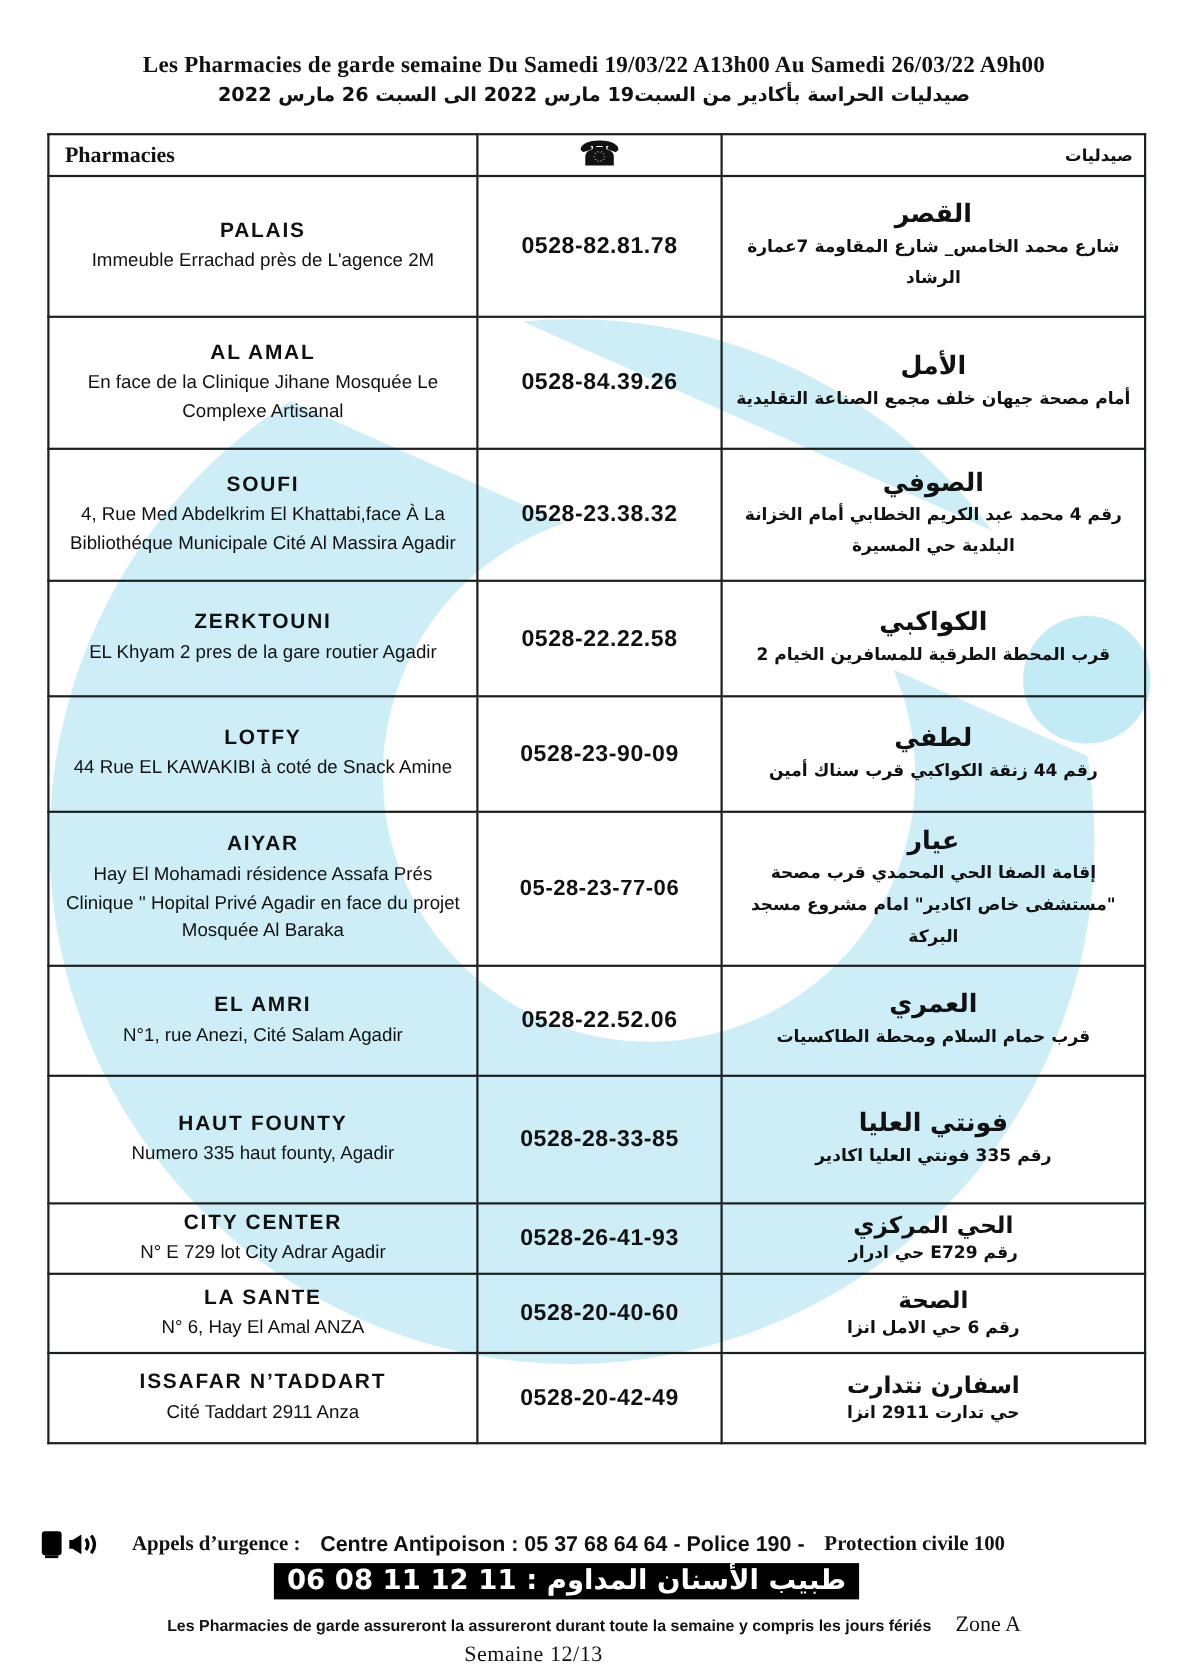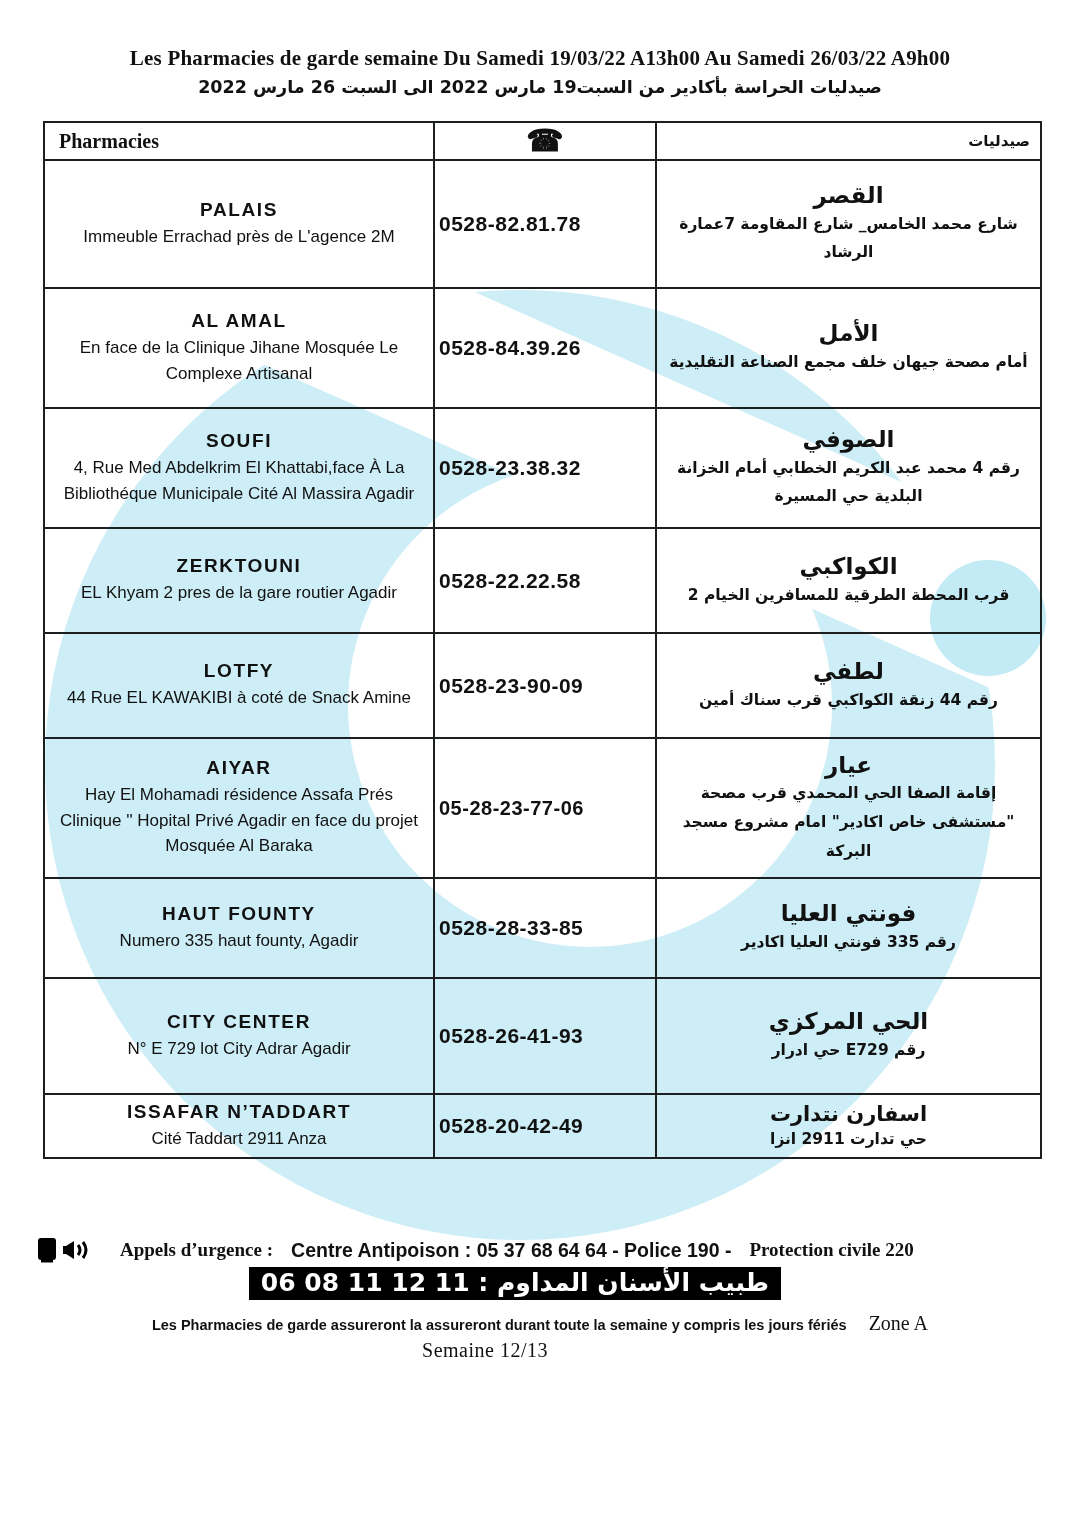--- a/index.html
+++ b/index.html
@@ -77,21 +77,21 @@
   tbody tr:nth-child(11) { height:82px;  }
 
   td.c-fr { text-align:center; padding:2px 10px; }
   .ph-name {
     font-weight:bold; font-size:19px; letter-spacing:1.6px;
     margin-bottom:3px;
   }
   .ph-addr { font-size:17px; line-height:1.5; }
 
   td.c-ph {
-    text-align:left; vertical-align:middle;
+    text-align:center; vertical-align:middle;
     font-weight:bold; font-size:21px; letter-spacing:.5px;
     padding:0 4px;
   }
   tbody tr:nth-child(6) td.c-ph { font-size:20px; }
 
   td.c-ar {
     text-align:center; padding:2px 8px;
     font-family:"DejaVu Sans", sans-serif;
   }
   .ar-name { font-weight:bold; font-size:23px; line-height:1.25; }
@@ -244,38 +244,60 @@
           <div class="ph-addr">Hay El Mohamadi résidence Assafa Prés Clinique '' Hopital Privé Agadir en face du projet Mosquée Al Baraka</div>
         </td>
         <td class="c-ph">05-28-23-77-06</td>
         <td class="c-ar" dir="rtl">
           <div class="ar-name">عيار</div>
           <div class="ar-addr">إقامة الصفا  الحي المحمدي قرب مصحة "مستشفى خاص اكادير" امام مشروع مسجد البركة</div>
         </td>
       </tr>
       <tr>
         <td class="c-fr">
+          <div class="ph-name">EL AMRI</div>
+          <div class="ph-addr">N°1, rue Anezi, Cité Salam Agadir</div>
+        </td>
+        <td class="c-ph">0528-22.52.06</td>
+        <td class="c-ar" dir="rtl">
+          <div class="ar-name">العمري</div>
+          <div class="ar-addr">قرب حمام السلام ومحطة الطاكسيات</div>
+        </td>
+      </tr>
+      <tr>
+        <td class="c-fr">
           <div class="ph-name">HAUT FOUNTY</div>
           <div class="ph-addr">Numero 335 haut founty, Agadir</div>
         </td>
         <td class="c-ph">0528-28-33-85</td>
         <td class="c-ar" dir="rtl">
           <div class="ar-name">فونتي العليا</div>
           <div class="ar-addr">رقم 335 فونتي العليا اكادير</div>
         </td>
       </tr>
       <tr>
         <td class="c-fr">
           <div class="ph-name">CITY  CENTER</div>
           <div class="ph-addr">N° E 729 lot City Adrar  Agadir</div>
         </td>
         <td class="c-ph">0528-26-41-93</td>
         <td class="c-ar" dir="rtl">
           <div class="ar-name">الحي المركزي</div>
           <div class="ar-addr">رقم  E729  حي ادرار</div>
+        </td>
+      </tr>
+      <tr>
+        <td class="c-fr">
+          <div class="ph-name">LA SANTE</div>
+          <div class="ph-addr">N° 6, Hay El Amal ANZA</div>
+        </td>
+        <td class="c-ph">0528-20-40-60</td>
+        <td class="c-ar" dir="rtl">
+          <div class="ar-name">الصحة</div>
+          <div class="ar-addr">رقم 6 حي الامل انزا</div>
         </td>
       </tr>
       <tr>
         <td class="c-fr">
           <div class="ph-name">ISSAFAR N’TADDART</div>
           <div class="ph-addr">Cité  Taddart 2911 Anza</div>
         </td>
         <td class="c-ph">0528-20-42-49</td>
         <td class="c-ar" dir="rtl">
           <div class="ar-name">اسفارن نتدارت</div>
@@ -292,21 +314,21 @@
         <rect x="5" y="23" width="12" height="2.5" fill="#000"></rect>
       </svg>
       <svg width="32" height="26" viewBox="0 0 32 26" aria-hidden="true">
         <polygon points="12,4 4,9 1,9 1,17 4,17 12,22" fill="#000"></polygon>
         <path d="M16 8 q4 5 0 10" stroke="#000" stroke-width="3" fill="none"></path>
         <path d="M21 5 q6 8 0 16" stroke="#000" stroke-width="3" fill="none"></path>
       </svg>
     </span>
     <span class="em-label">Appels d’urgence :</span>
     <span class="em-main">Centre Antipoison : 05 37 68 64 64 -  Police 190  -</span>
-    <span class="em-civile">Protection civile 220</span>
+    <span class="em-civile">Protection civile 100</span>
   </div>
 
   <div class="dentist-bar">
     <span>طبيب الأسنان المداوم :</span>
     <span class="num">06 08 11 12 11</span>
   </div>
 
   <div class="note-line">
     <span>Les Pharmacies de garde assureront la assureront durant toute la semaine y compris les jours fériés</span>
     <span class="note-zone">Zone A</span>

